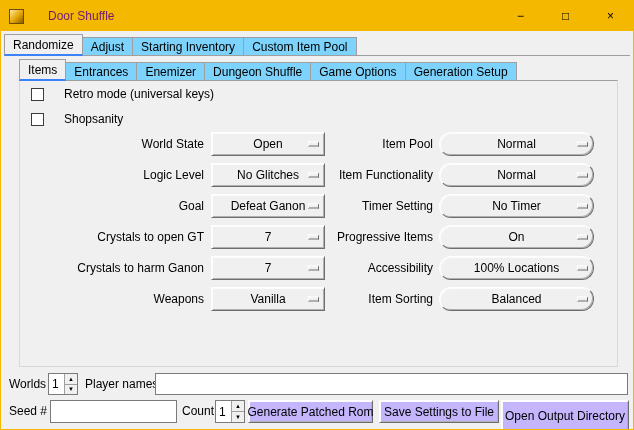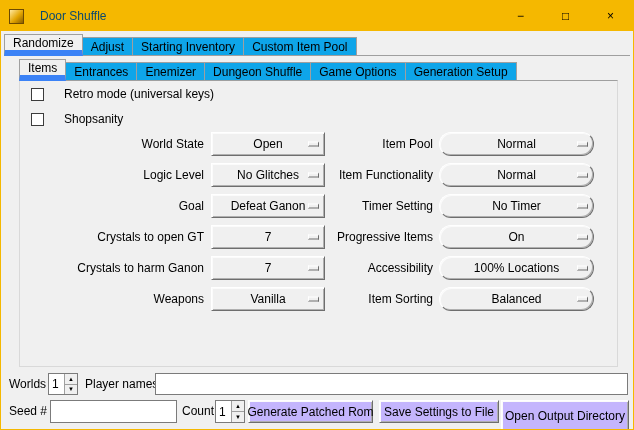--- a/index.html
+++ b/index.html
@@ -8,31 +8,31 @@
 
   .window { position:relative; width:634px; height:430px; box-sizing:border-box;
             background:#f0f0f0; border:1px solid #f5b800; overflow:hidden; }
 
   
   .titlebar { position:absolute; left:0; top:0; right:0; height:30px; background:#f5b800;
               display:flex; align-items:center; }
   .app-icon { width:15px; height:15px; margin-left:8px; box-sizing:border-box;
               background:linear-gradient(135deg,#ffe9a0 0%,#e2a400 55%,#8a5d00 100%);
               border:1px solid #6e4a00; }
-  .window-title { margin-left:16px; font-size:12px; color:#0c4a6e; }
+  .window-title { margin-left:24px; font-size:12px; color:#701a75; }
   .caption { position:absolute; right:0; top:0; height:30px; display:flex; }
   .cap-btn { width:45px; height:30px; display:flex; align-items:center; justify-content:center;
              font-size:12px; color:#000; }
 
   
   .tabs { position:absolute; display:flex; align-items:flex-end; z-index:2; }
   .tab  { box-sizing:border-box; height:19px; display:flex; align-items:center;
-          padding:0 8px; background:#0ea5e9; border:1px solid #9f9f9f; margin-right:-1px;
+          padding:0 8px; background:#7dd3fc; border:1px solid #9f9f9f; margin-right:-1px;
           white-space:nowrap; }
-  .tab.selected { height:22px; background:#f0f0f0; border-bottom:6px solid #3b82f6; z-index:3; }
+  .tab.selected { height:22px; background:#f0f0f0; border-bottom:2px solid #3b82f6; z-index:3; }
   .outer-tabs { left:3px; top:33px; height:22px; }
   .outer-line { position:absolute; left:3px; right:3px; top:54px; height:1px; background:#9f9f9f; }
   .inner-tabs { left:18px; top:58px; height:22px; }
   .pane { position:absolute; left:18px; top:79px; width:599px; height:287px; box-sizing:border-box;
           background:#f0f0f0; border:1px solid #d9d9d9; border-top:1px solid #9f9f9f; }
 
   
   .check-row { position:absolute; left:30px; height:16px; display:flex; align-items:center; }
   .cb-box { width:13px; height:13px; box-sizing:border-box; background:#fff;
             border:1px solid #3c3c3c; }

